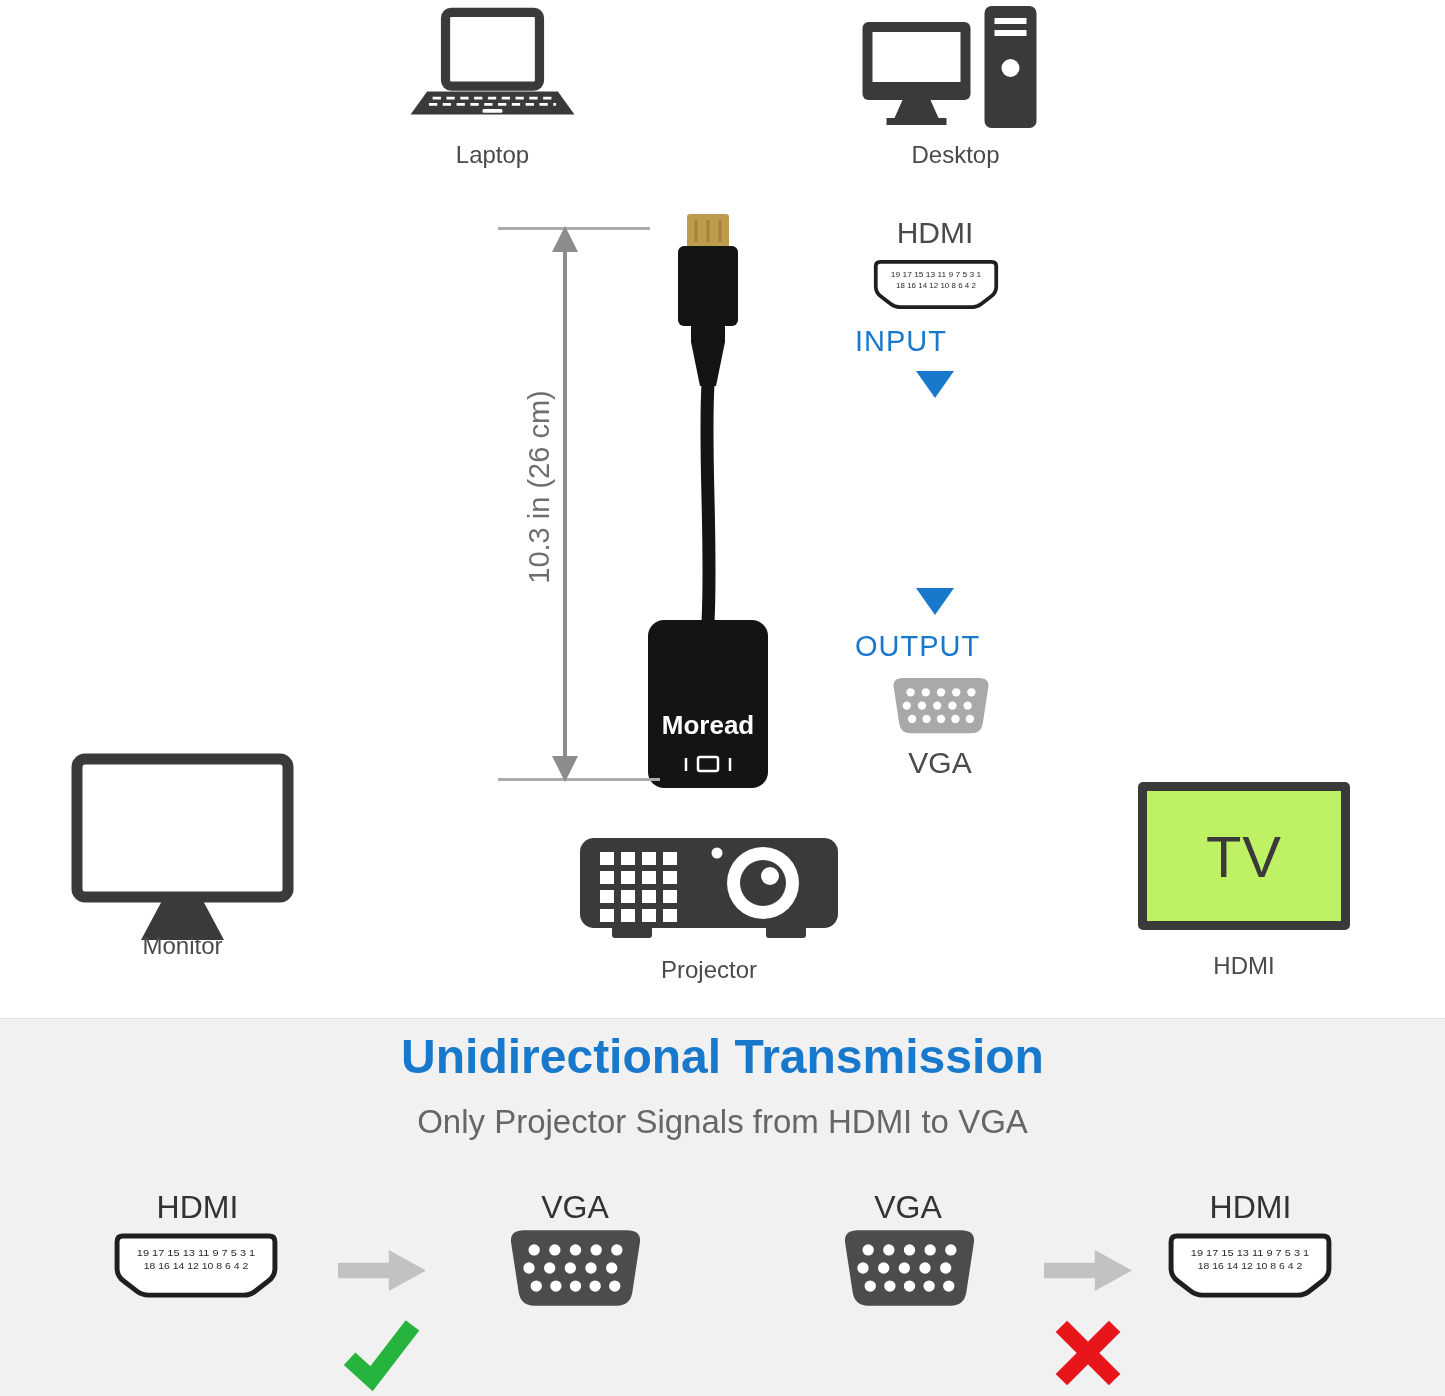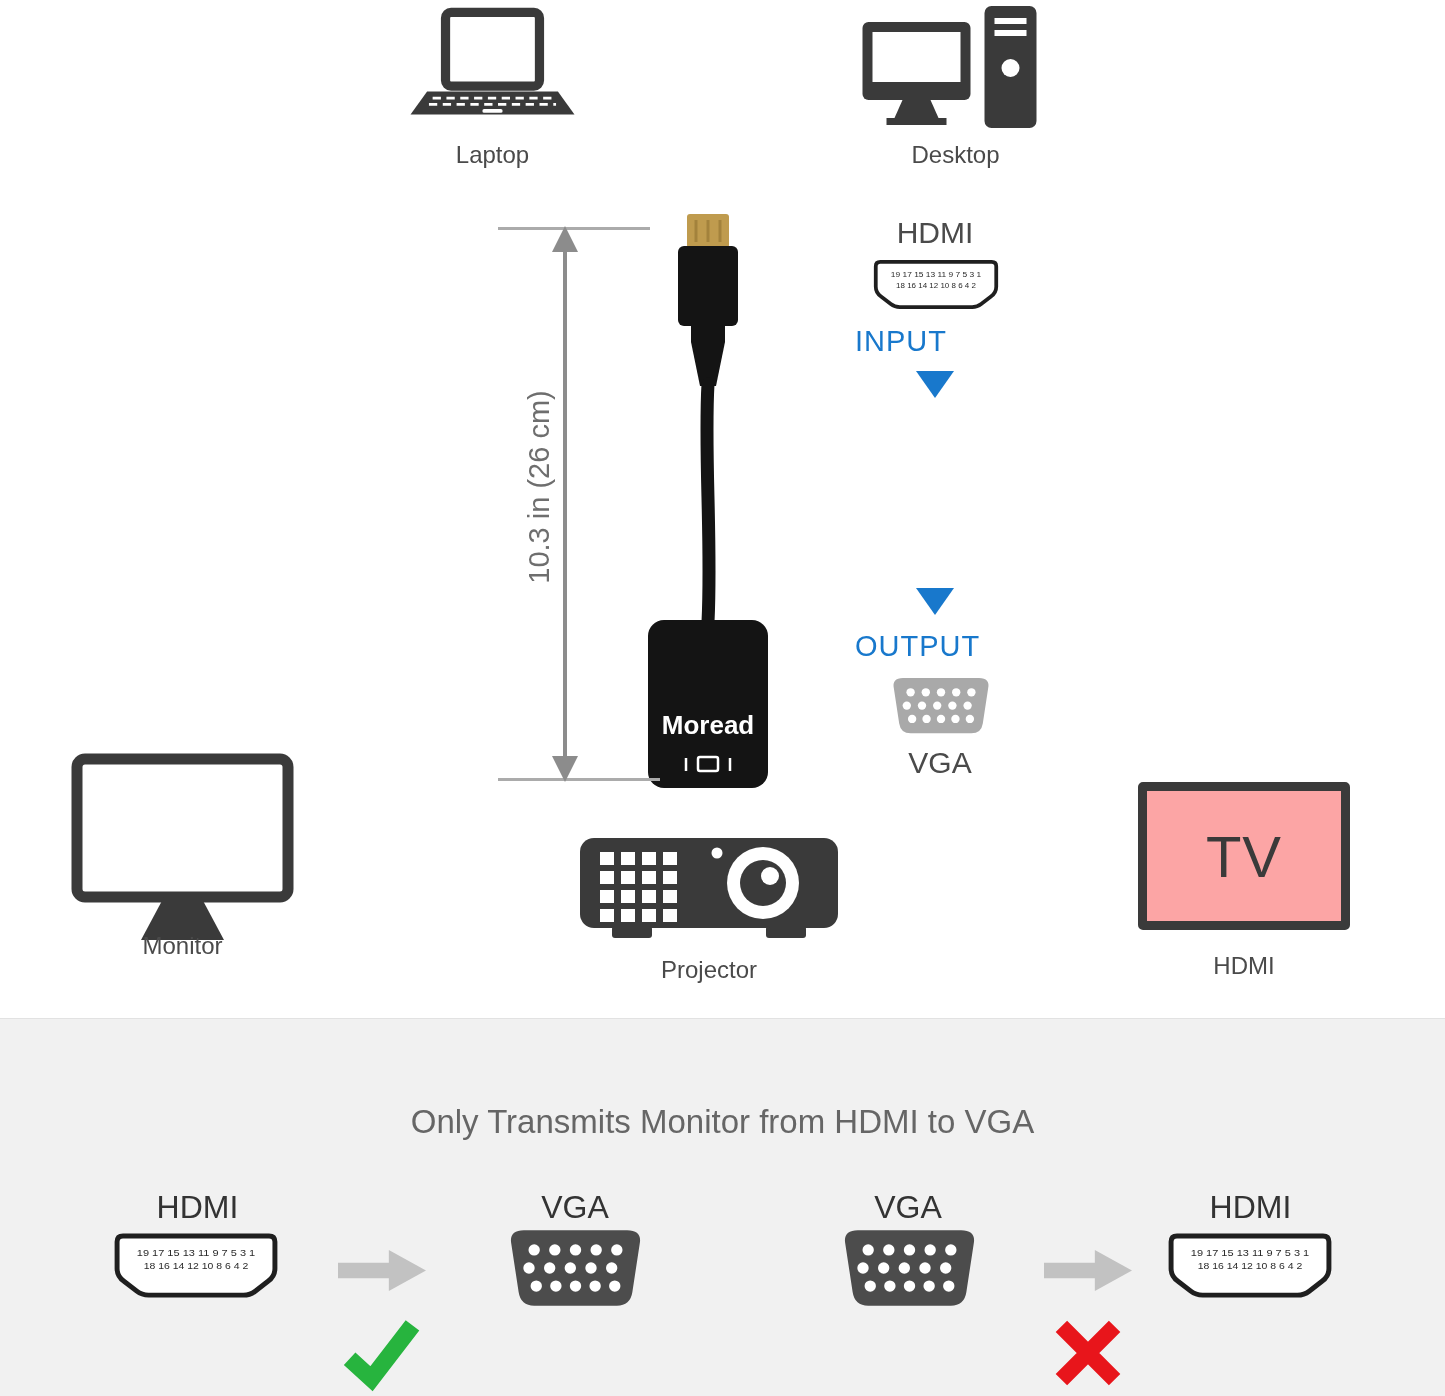--- a/index.html
+++ b/index.html
@@ -5,21 +5,21 @@
   * { box-sizing: border-box; }
   html,body { margin:0; padding:0; background:#ffffff; }
   body { font-family:"Liberation Sans", sans-serif; }
   #canvas { position:relative; width:1445px; height:1396px; background:#ffffff; overflow:hidden; }
   .abs { position:absolute; }
   .dev-label { color:#4a4a4a; font-size:24px; text-align:center; }
   .flow-label { color:#4a4a4a; font-size:30px; text-align:center; }
   .io-label { color:#1878cc; font-size:29px; letter-spacing:1px; text-align:left; font-weight:400; }
   .tri-down { width:0; height:0; border-left:19px solid transparent; border-right:19px solid transparent; border-top:27px solid #1878cc; }
   .measure-label { color:#6e6e6e; font-size:29px; text-align:center; white-space:nowrap; transform:rotate(-90deg); }
-  .tv-box { border:9px solid #3a3a3a; border-radius:5px; background:#fca5a5; display:flex; align-items:center; justify-content:center; }
+  .tv-box { border:9px solid #3a3a3a; border-radius:5px; background:#bef264; display:flex; align-items:center; justify-content:center; }
   .tv-text { font-size:58px; color:#3a3a3a; letter-spacing:1px; }
   #banner { position:absolute; left:0; top:1018px; width:1445px; height:378px; background:#f1f1f1; border-top:1px solid #e2e2e2; }
   .banner-title { position:absolute; left:0; top:10px; width:100%; text-align:center; color:#1878cc; font-size:48px; font-weight:bold; }
   .banner-subtitle { position:absolute; left:0; top:84px; width:100%; text-align:center; color:#666666; font-size:33px; }
   .cmp-label { color:#333333; font-size:32px; text-align:center; }
 </style>
 </head>
 <body>
 
 <div id="canvas">
@@ -145,21 +145,22 @@
     </g>
   </svg>
   <div class="abs dev-label" style="left:578px;top:956px;width:262px">Projector</div>
 
   <div class="abs tv-box" style="left:1138px;top:782px;width:212px;height:148px">
     <span class="tv-text">TV</span>
   </div>
   <div class="abs dev-label" style="left:1138px;top:952px;width:212px">HDMI</div>
 
   <div id="banner">
-    <div class="banner-subtitle">Only Transmits Monitor from HDMI to VGA</div>
+    <div class="banner-title">Unidirectional Transmission</div>
+    <div class="banner-subtitle">Only Projector Signals from HDMI to VGA</div>
 
     <div class="abs cmp-label" style="left:115px;top:170px;width:165px">HDMI</div>
     <svg class="abs" style="left:112px;top:212px" width="168" height="73" viewBox="0 0 170 74">
       <path d="M11,5 H159 Q165,5 165,11 V38 Q165,46 158,51 L145,61 Q140,65 133,65 H37 Q30,65 25,61 L12,51 Q5,46 5,38 V11 Q5,5 11,5 Z" fill="#ffffff" stroke="#1f1f1f" stroke-width="5"></path>
       <text x="85" y="25" text-anchor="middle" font-size="9" fill="#2a2a2a" textLength="120" lengthAdjust="spacingAndGlyphs">19 17 15 13 11 9 7 5 3 1</text>
       <text x="85" y="39" text-anchor="middle" font-size="9" fill="#2a2a2a" textLength="106" lengthAdjust="spacingAndGlyphs">18 16 14 12 10 8 6 4 2</text>
     </svg>
 
     <svg class="abs" style="left:338px;top:230px" width="88" height="43" viewBox="0 0 90 44">
       <polygon points="0,14 52,14 52,1 90,22 52,43 52,30 0,30" fill="#c2c2c2"></polygon>

